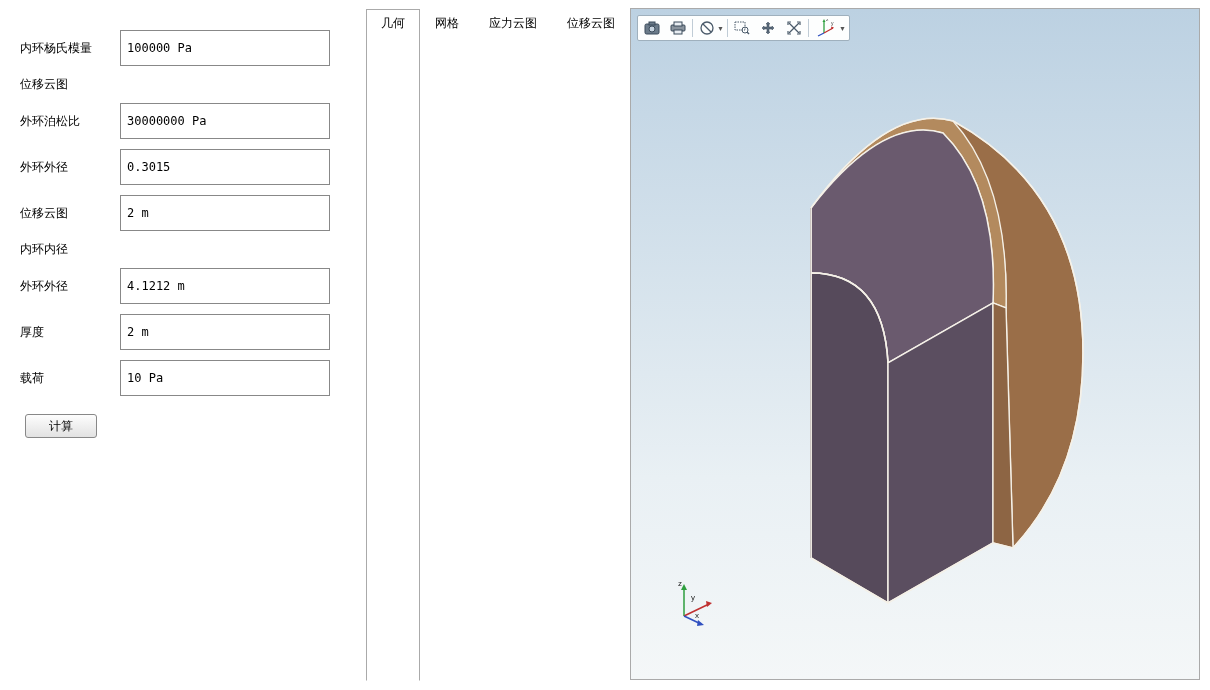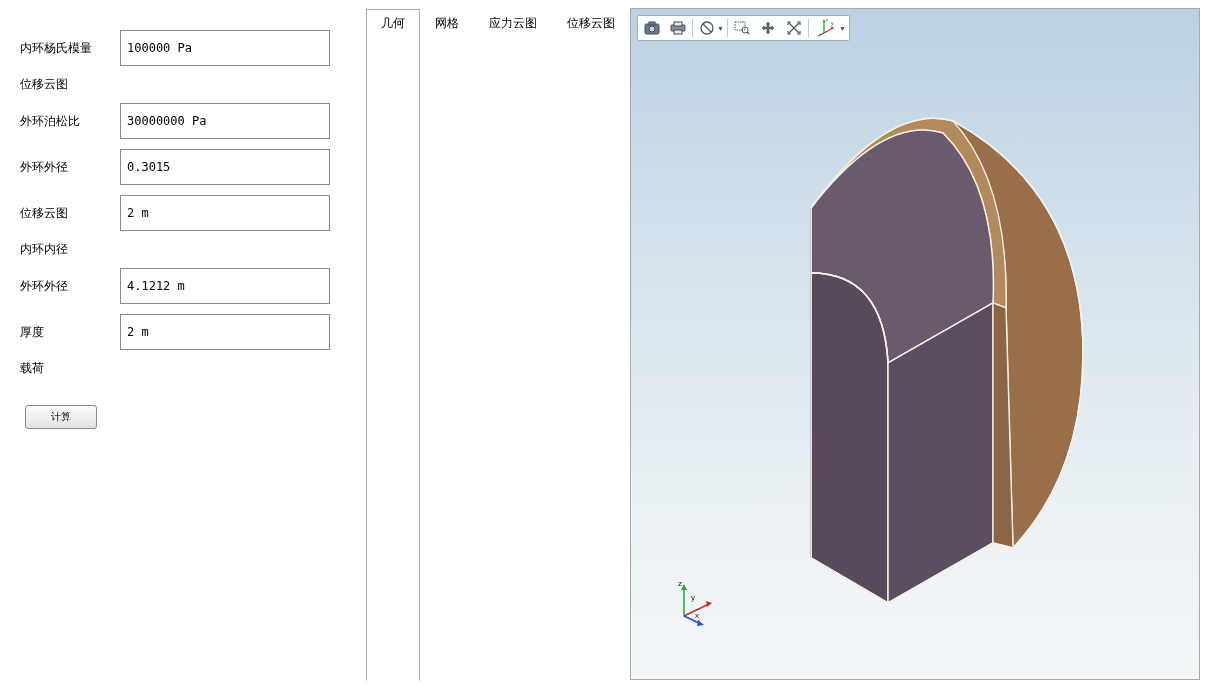--- a/index.html
+++ b/index.html
@@ -28,27 +28,27 @@
       flex: 1;
       height: 36px;
       border: 1px solid #888;
       padding: 0 6px;
       font-family: monospace, "Courier New";
       font-size: 12px;
       background: #fff;
     }
     .calc-button {
       margin-left: 5px;
-      margin-top: 18px;
+      margin-top: 8px;
       width: 72px;
       height: 24px;
       background: linear-gradient(#fdfdfd, #e2e2e2);
       border: 1px solid #888;
       border-radius: 3px;
-      font-size: 10px;
+      font-size: 12px;
       cursor: pointer;
     }
     .right-panel {
       flex: 1;
       padding: 8px 10px 10px 16px;
       display: flex;
       flex-direction: row;
     }
     .tabs {
       display: flex;
@@ -152,20 +152,21 @@
   <div class="form-row">
     <span class="form-label">外环外径</span>
     <input class="form-input" value="4.1212 m" style="">
   </div>
   <div class="form-row">
     <span class="form-label">厚度</span>
     <input class="form-input" value="2 m" style="">
   </div>
   <div class="form-row">
     <span class="form-label">载荷</span>
+    <input class="form-input" value="10 Pa" style="">
   </div>
   <button class="calc-button">计算</button>
 </div>
 
 <div class="right-panel">
   <div class="tabs">
     <div class="tab active">几何</div>
     <div class="tab">网格</div>
     <div class="tab">应力云图</div>
     <div class="tab">位移云图</div>

